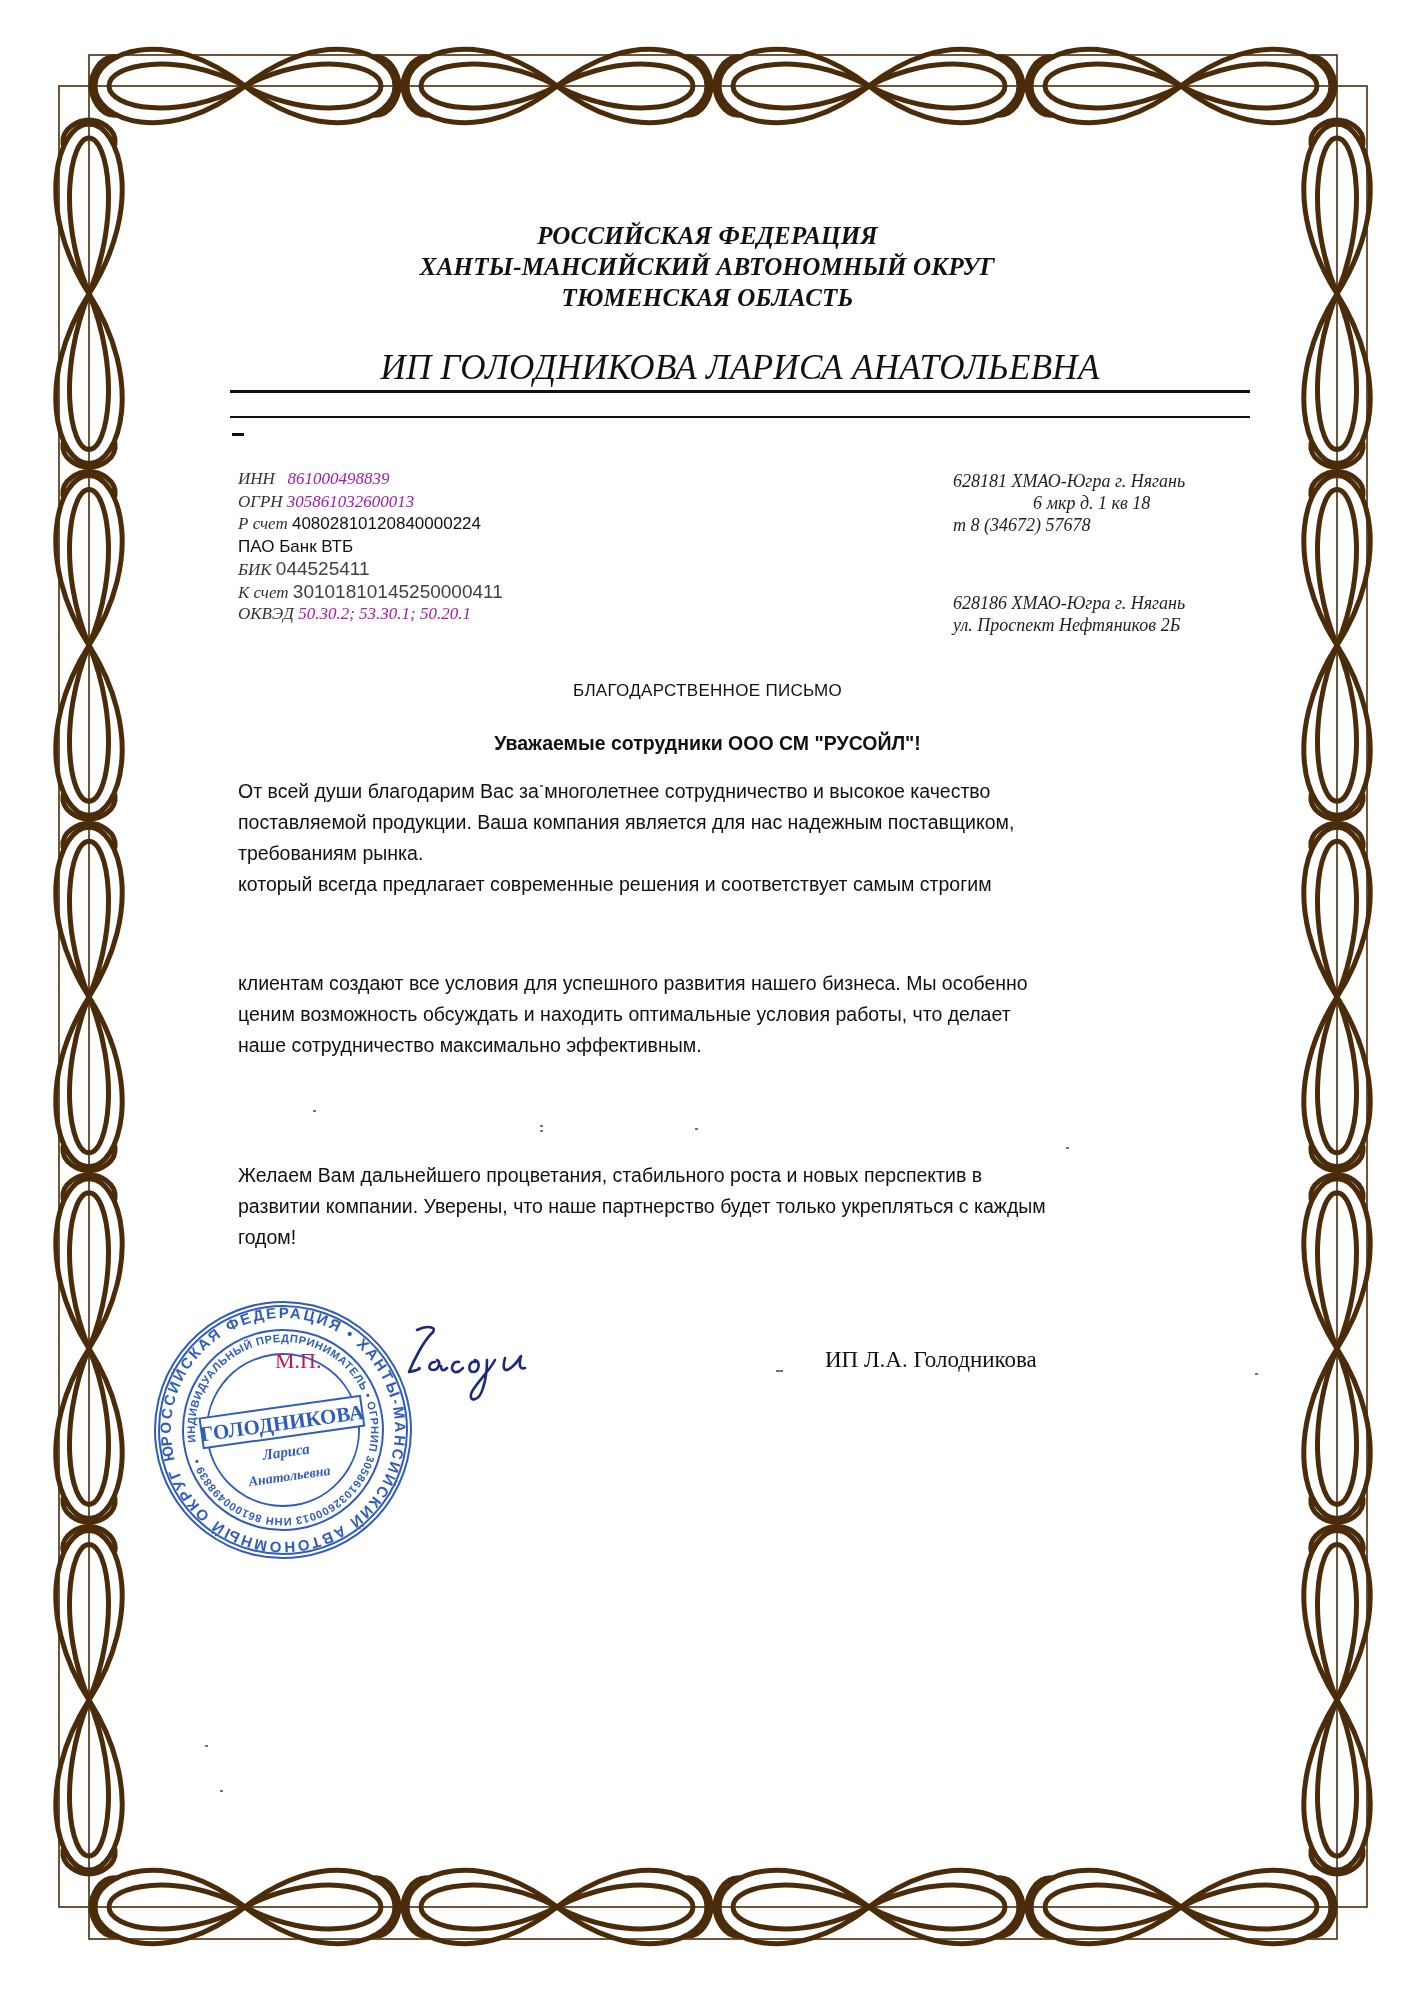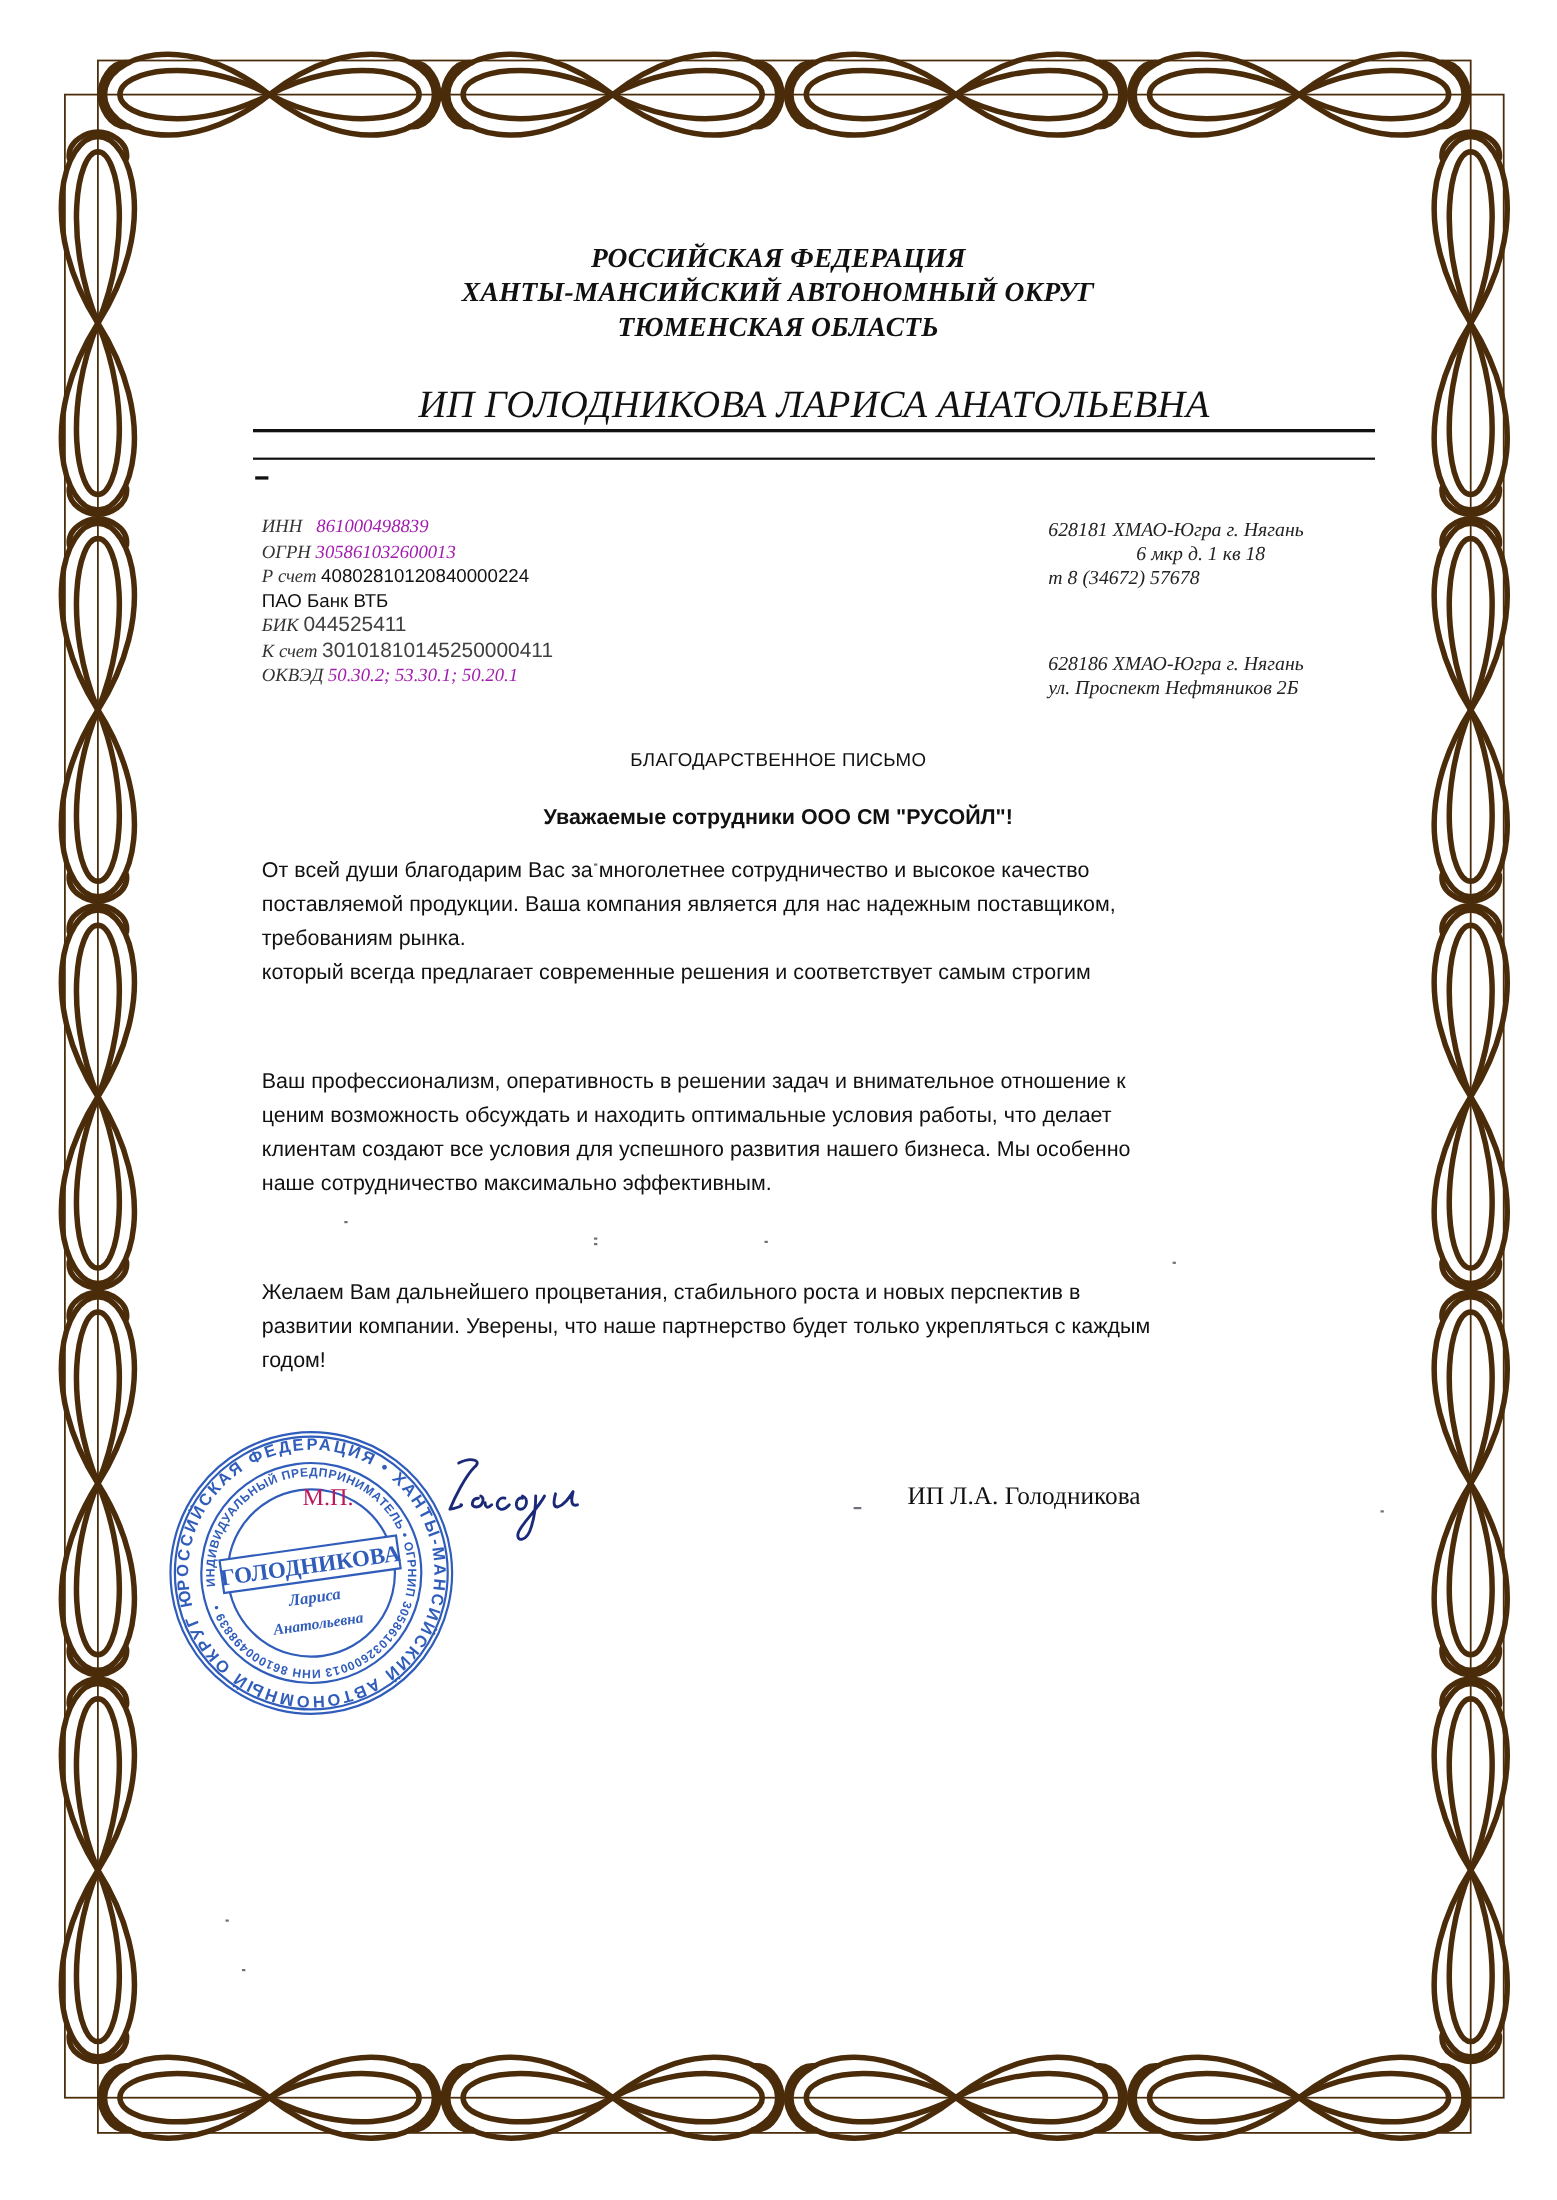--- a/index.html
+++ b/index.html
@@ -214,23 +214,22 @@
 <div id="letter-title" class="sans">БЛАГОДАРСТВЕННОЕ ПИСЬМО</div>
 <div id="salutation" class="sans">Уважаемые сотрудники ООО СМ "РУСОЙЛ"!</div>
 
 <div id="p1" class="para sans">
   <span class="ln">От всей души благодарим Вас за многолетнее сотрудничество и высокое качество</span>
   <span class="ln">поставляемой продукции. Ваша компания является для нас надежным поставщиком,</span>
   <span class="ln">требованиям рынка.</span>
   <span class="ln">который всегда предлагает современные решения и соответствует самым строгим</span>
 </div>
 <div id="p2" class="para sans">
-  <span class="ln">Ваш профессионализм, оперативность в решении задач и внимательное отношение к</span>
+  <span class="ln">клиентам создают все условия для успешного развития нашего бизнеса. Мы особенно</span>
   <span class="ln">ценим возможность обсуждать и находить оптимальные условия работы, что делает</span>
-  <span class="ln">клиентам создают все условия для успешного развития нашего бизнеса. Мы особенно</span>
   <span class="ln">наше сотрудничество максимально эффективным.</span>
 </div>
 <div id="p3" class="para sans">
   <span class="ln">Желаем Вам дальнейшего процветания, стабильного роста и новых перспектив в</span>
   <span class="ln">развитии компании. Уверены, что наше партнерство будет только укрепляться с каждым</span>
   <span class="ln">годом!</span>
 </div>
 
 <svg id="stamp" viewBox="0 0 266 266" xmlns="http://www.w3.org/2000/svg" style="opacity: 0.92; transform: rotate(-8deg);">
   <defs>

